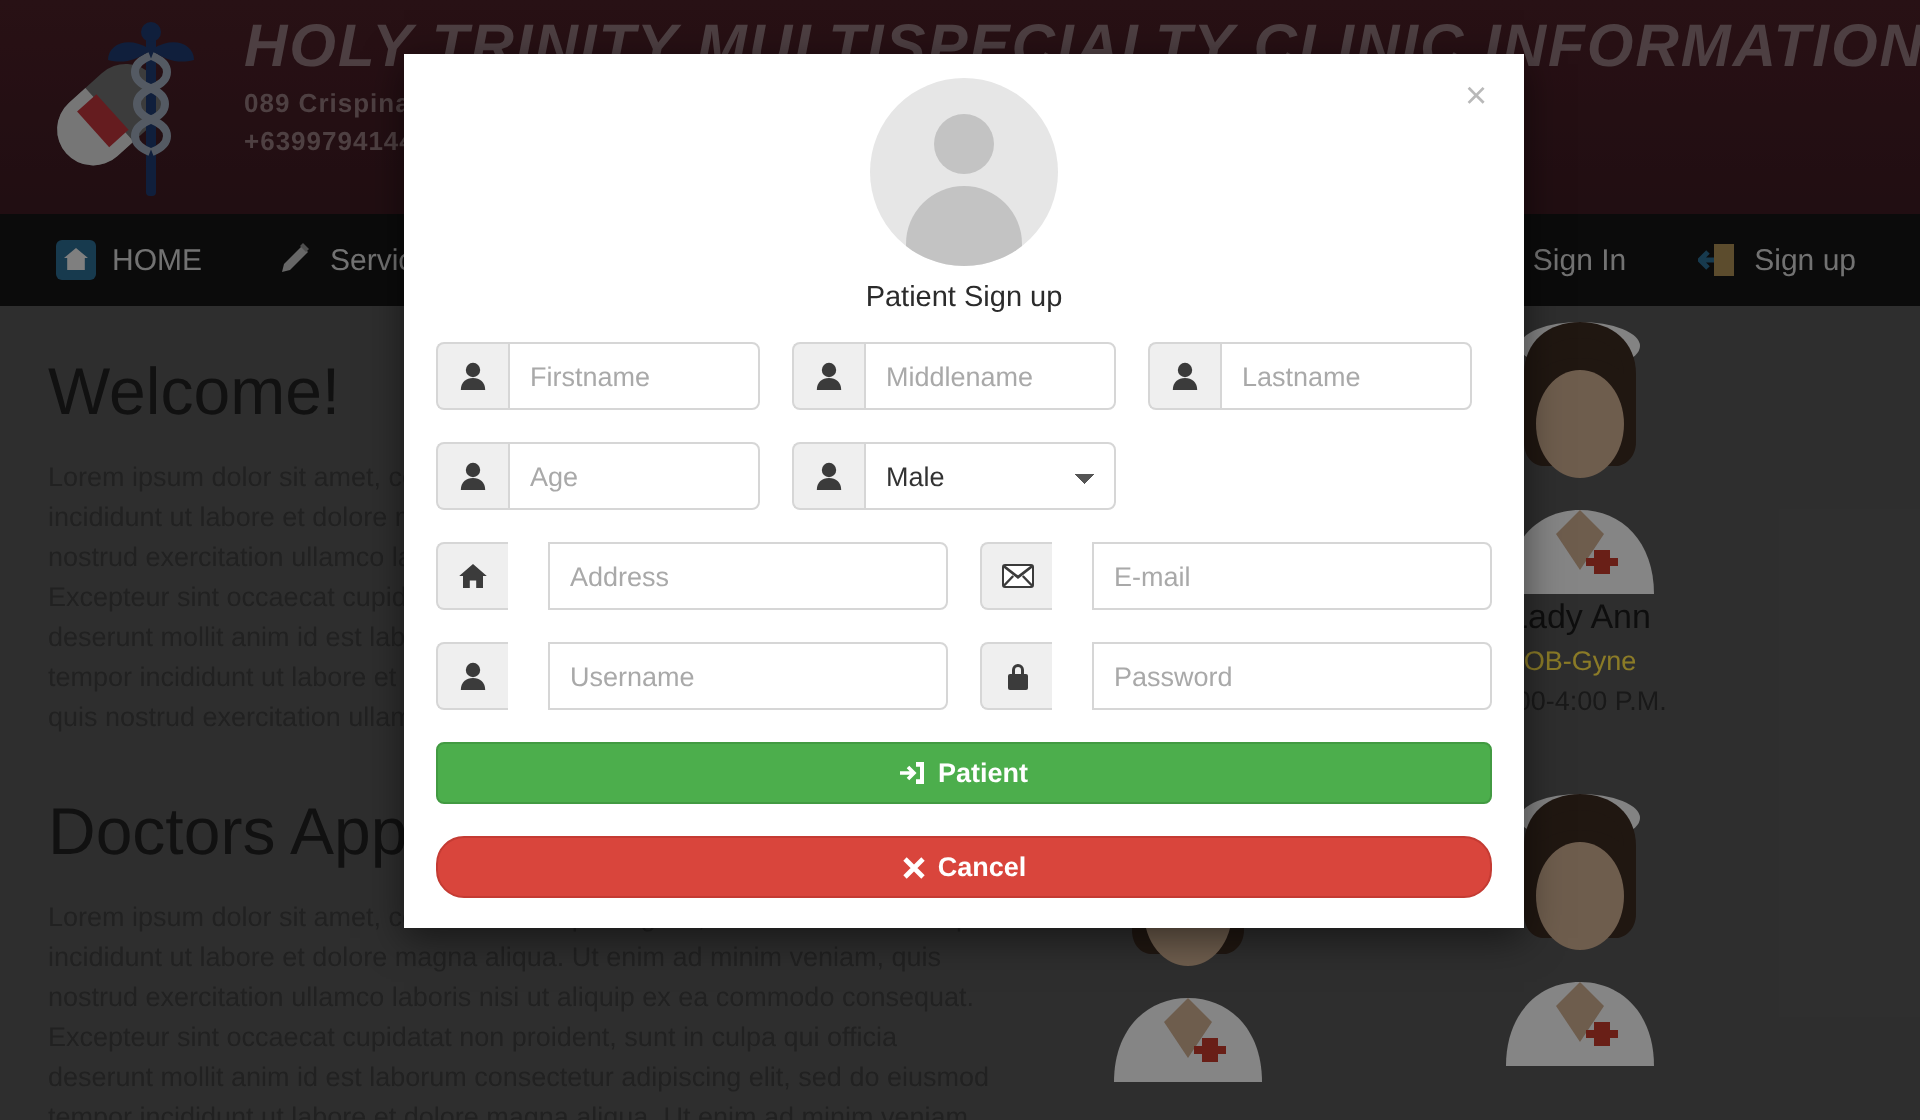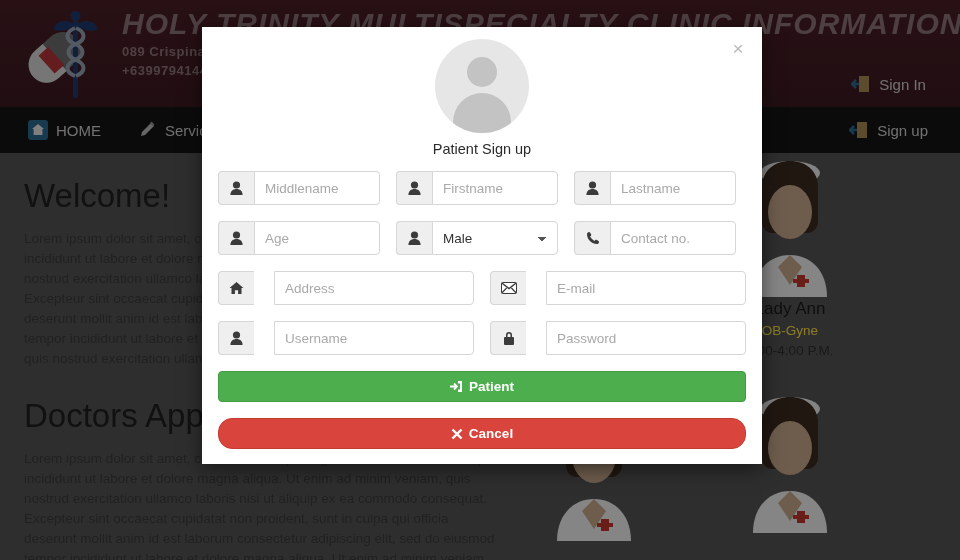--- a/index.html
+++ b/index.html
@@ -52,21 +52,21 @@
 
   
   .site-nav {
     position: relative;
     height: 46px;
     background: #141414;
     display: flex;
     align-items: flex-end;
   }
   .nav-left { display: flex; align-items: center; padding-left: 10px; flex: 1; }
-  .nav-right { display: flex; align-items: center; padding-right: 14px; flex-direction: column; }
+  .nav-right { display: flex; align-items: center; padding-right: 14px; }
   .nav-item {
     display: flex; align-items: center;
     gap: 8px;
     padding: 0 18px;
     height: 46px;
     color: #cfcfcf;
     font-size: 15px;
     white-space: nowrap;
   }
   .nav-ico { width: 20px; height: 20px; display: block; flex: 0 0 20px; }
@@ -415,30 +415,30 @@
   <div class="modal-form">
 
     <div class="form-row">
       <div class="ig w3">
         <span class="ig-addon">
           <svg width="13" height="14" viewBox="0 0 13 14">
               <circle cx="6.5" cy="4" r="3.6" fill="#3b3b3b"></circle>
               <path d="M0.4 14c0-4 2.7-6 6.1-6s6.1 2 6.1 6z" fill="#3b3b3b"></path>
             </svg>
         </span>
-        <input class="ig-field" type="text" placeholder="Middlename" style="">
+        <input class="ig-field" type="text" placeholder="Firstname" style="">
       </div>
       <div class="ig w3">
         <span class="ig-addon">
           <svg width="13" height="14" viewBox="0 0 13 14">
               <circle cx="6.5" cy="4" r="3.6" fill="#3b3b3b"></circle>
               <path d="M0.4 14c0-4 2.7-6 6.1-6s6.1 2 6.1 6z" fill="#3b3b3b"></path>
             </svg>
         </span>
-        <input class="ig-field" type="text" placeholder="Firstname" style="">
+        <input class="ig-field" type="text" placeholder="Middlename" style="">
       </div>
       <div class="ig w3">
         <span class="ig-addon">
           <svg width="13" height="14" viewBox="0 0 13 14">
               <circle cx="6.5" cy="4" r="3.6" fill="#3b3b3b"></circle>
               <path d="M0.4 14c0-4 2.7-6 6.1-6s6.1 2 6.1 6z" fill="#3b3b3b"></path>
             </svg>
         </span>
         <input class="ig-field" type="text" placeholder="Lastname" style="">
       </div>
@@ -455,28 +455,20 @@
         <input class="ig-field" type="text" placeholder="Age" style="">
       </div>
       <div class="ig w3">
         <span class="ig-addon">
           <svg width="13" height="14" viewBox="0 0 13 14">
               <circle cx="6.5" cy="4" r="3.6" fill="#3b3b3b"></circle>
               <path d="M0.4 14c0-4 2.7-6 6.1-6s6.1 2 6.1 6z" fill="#3b3b3b"></path>
             </svg>
         </span>
         <select class="ig-field" id="gender-select"><option value="Male">Male</option><option value="Female">Female</option></select>
-      </div>
-      <div class="ig w3">
-        <span class="ig-addon">
-          <svg width="14" height="14" viewBox="0 0 14 14">
-              <path d="M3.1 1C2 1 1 2 1 3c0 5.5 4.5 10 10 10 1 0 2-1 2-2.1 0-.4-.2-.7-.5-.9l-2-1.2c-.4-.2-.9-.1-1.2.2l-.8.9C7 9.1 4.9 7 4.1 5.5l.9-.8c.3-.3.4-.8.2-1.2L4 1.5C3.8 1.2 3.5 1 3.1 1z" fill="#3b3b3b"></path>
-            </svg>
-        </span>
-        <input class="ig-field" type="text" placeholder="Contact no." style="">
       </div>
     </div>
 
     <div class="form-row">
       <div class="ig w2">
         <span class="ig-addon">
           <svg width="15" height="14" viewBox="0 0 15 14">
               <path d="M7.5 1L0.6 7h1.9v6h3.4V9.2h3.2V13h3.4V7h1.9z" fill="#3b3b3b"></path>
             </svg>
         </span>

